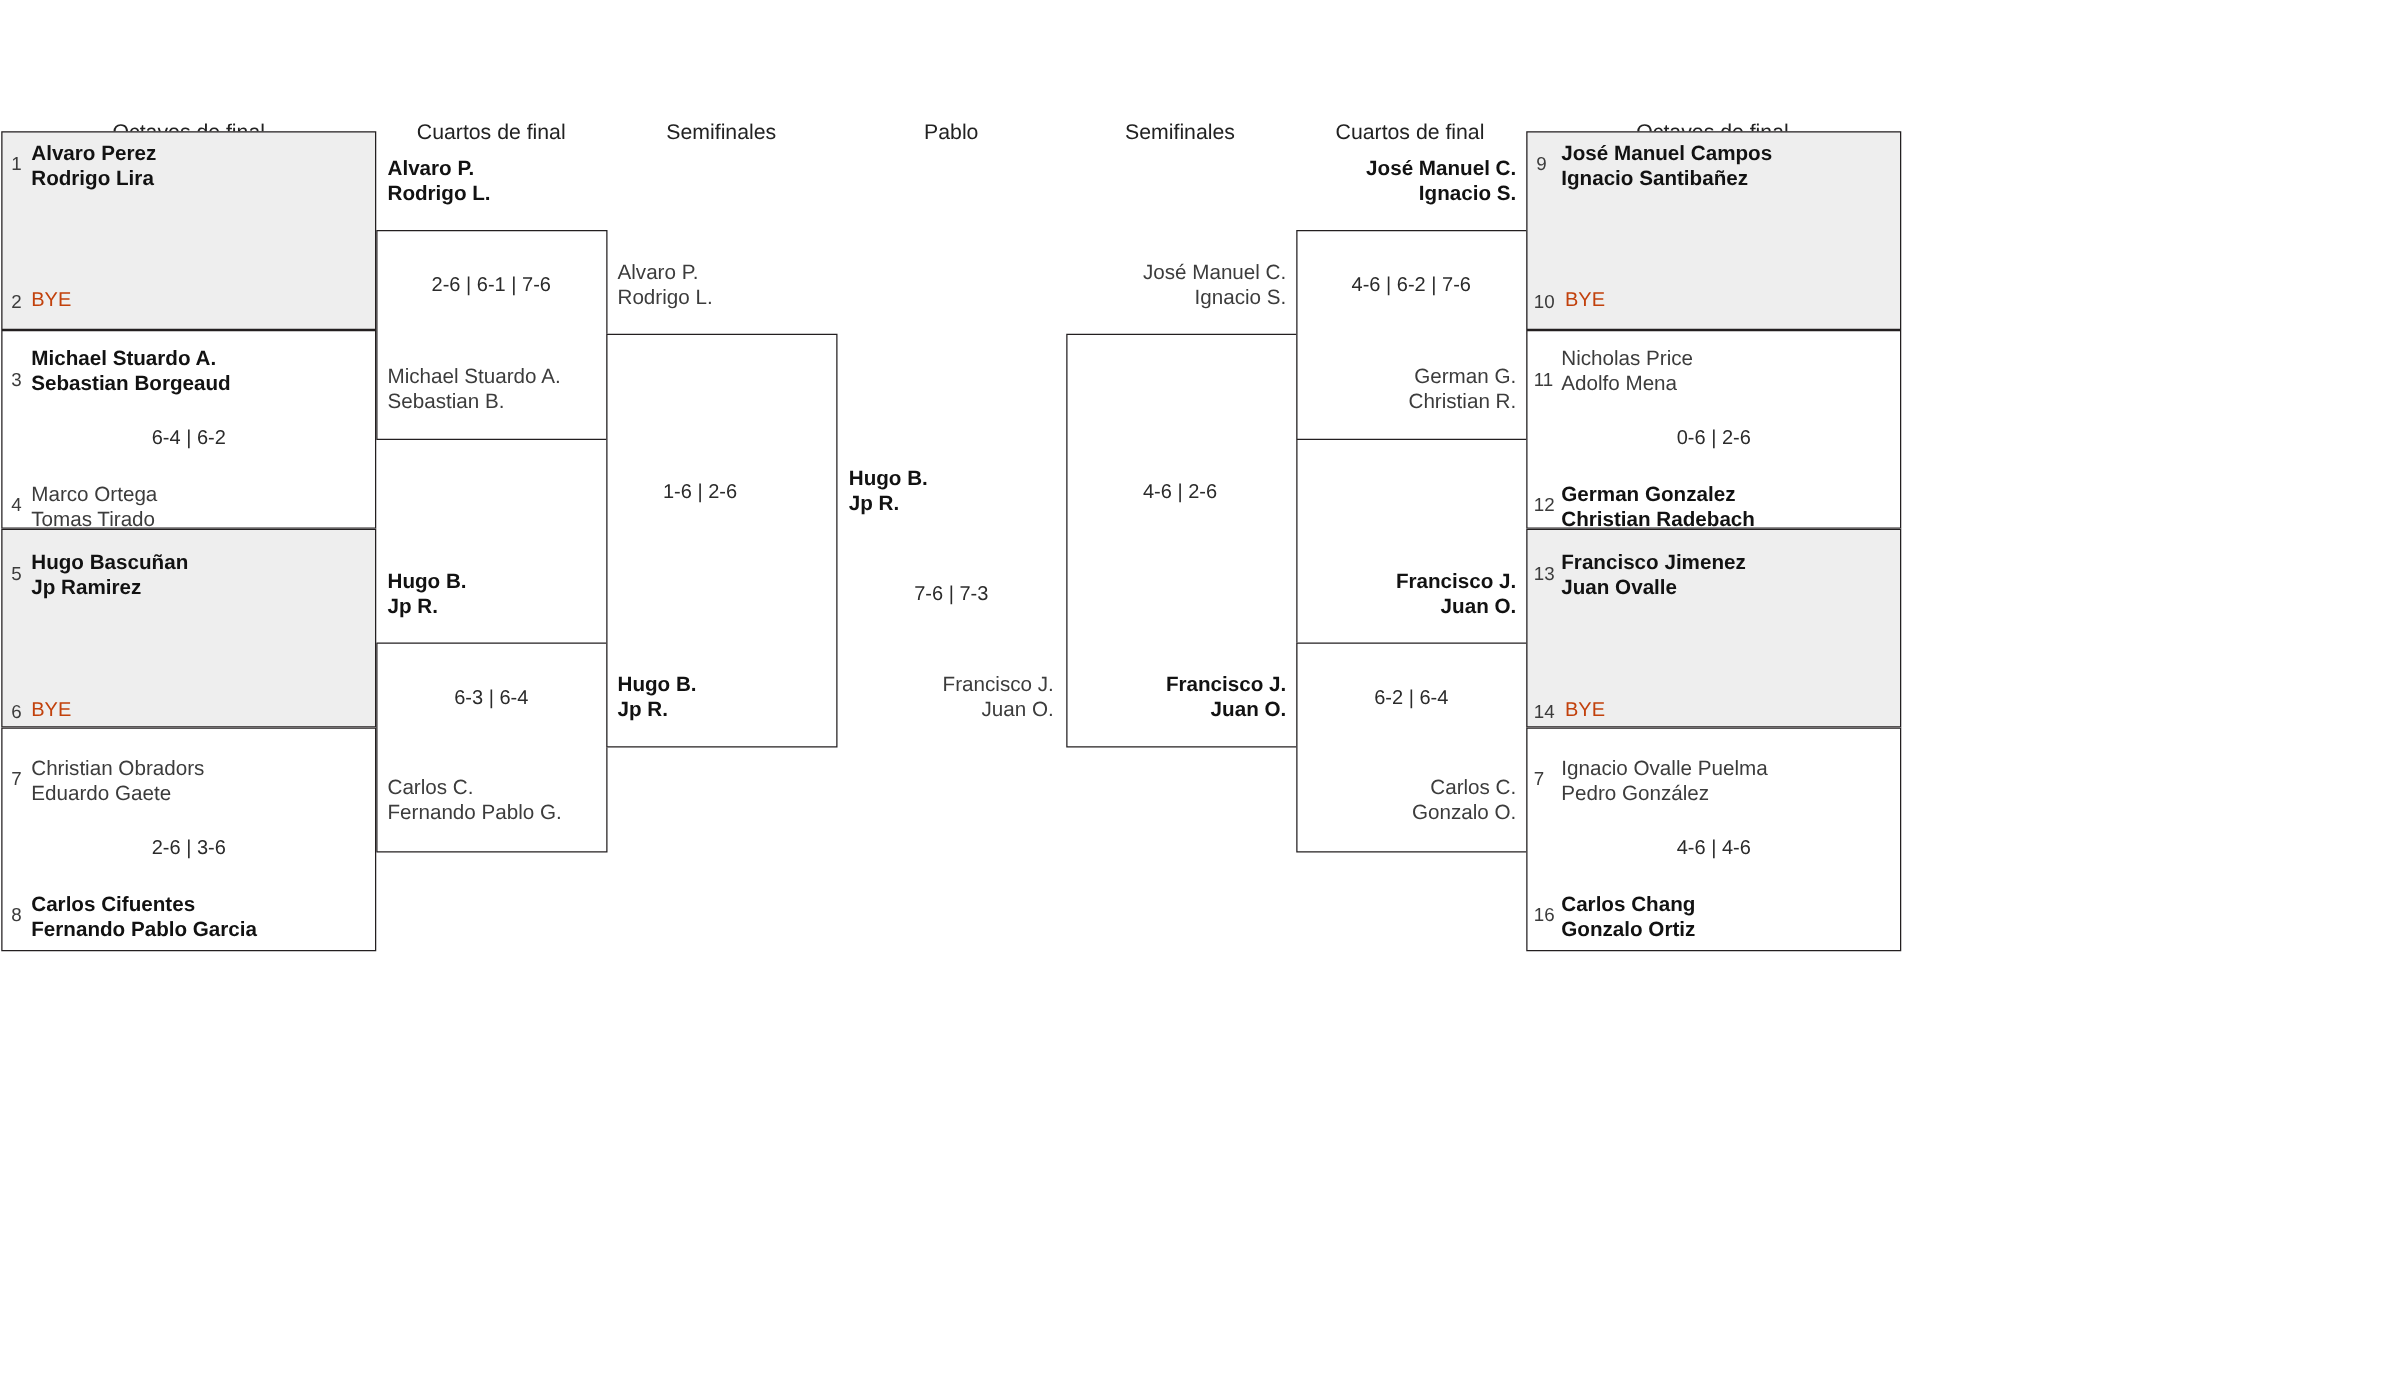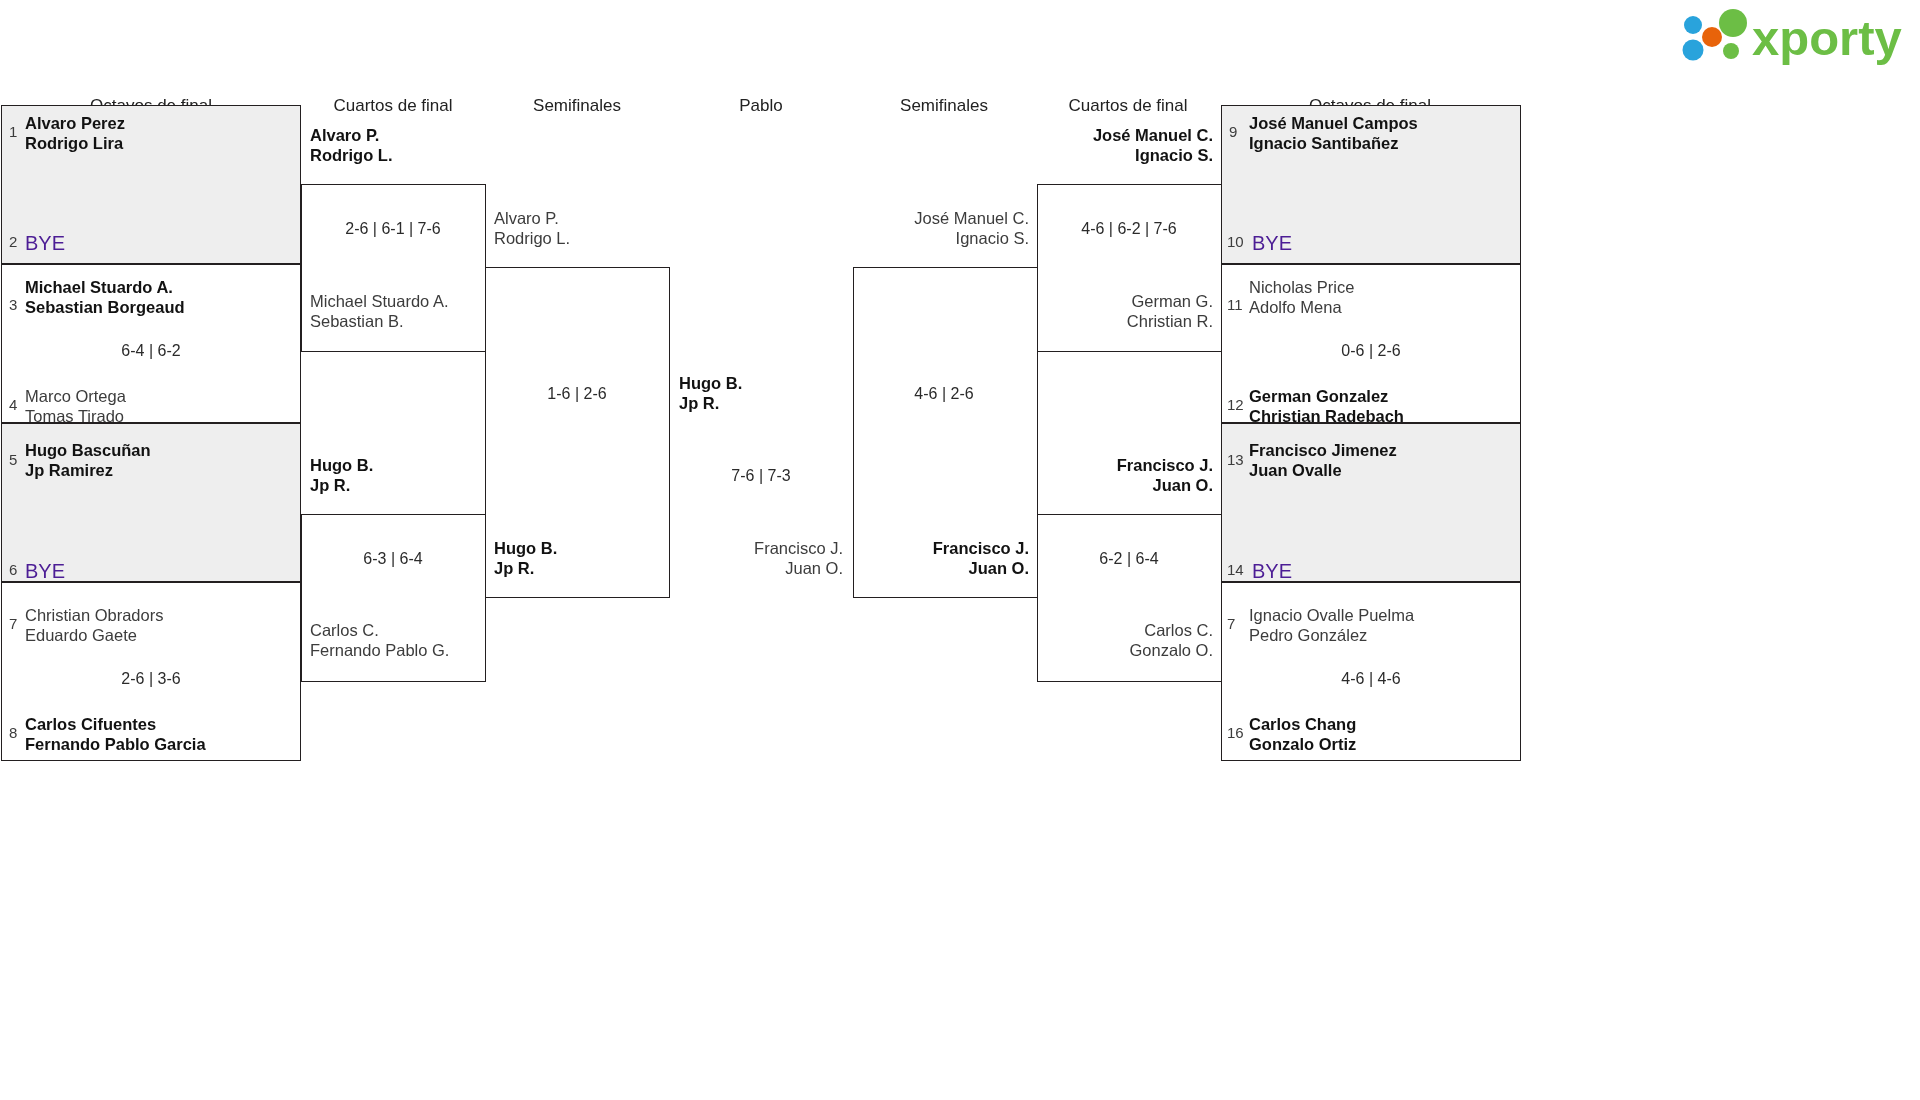--- a/index.html
+++ b/index.html
@@ -37,38 +37,28 @@
   .pair {
     position: absolute; font-size: 16.5px; line-height: 19.5px;
     color: #3c3c3c; white-space: pre-line;
   }
   .pair.win { color: #121212; font-weight: bold; }
   .pair.R   { text-align: right; }
   .score {
     position: absolute; font-size: 16px; color: #2b2b2b;
     white-space: nowrap; text-align: center; transform: translateX(-50%);
   }
-  .bye { position: absolute; font-size: 20px; color: #4c1d95; white-space: nowrap; }
+  .bye { position: absolute; font-size: 16px; color: #c2410c; white-space: nowrap; }
 </style>
 </head>
 <body>
 
 <div id="root">
 
 
-  <div class="logo">
-    <svg viewBox="0 0 230 60" width="230" height="60" aria-hidden="true">
-      <circle cx="17" cy="17" r="9" fill="#29a3dc"></circle>
-      <circle cx="17" cy="42" r="10.5" fill="#29a3dc"></circle>
-      <circle cx="36" cy="29" r="10" fill="#e8630a"></circle>
-      <circle cx="57" cy="15" r="14" fill="#6cbe45"></circle>
-      <circle cx="55" cy="43" r="8" fill="#6cbe45"></circle>
-      <text x="76" y="47" font-family="'Liberation Sans', sans-serif" font-size="49" font-weight="bold" fill="#6cbe45">xporty</text>
-    </svg>
-  </div>
 
   <div class="round-head" style="left:151px">Octavos de final</div>
   <div class="round-head" style="left:393px">Cuartos de final</div>
   <div class="round-head" style="left:577px">Semifinales</div>
   <div class="round-head" style="left:761px">Pablo</div>
   <div class="round-head" style="left:944px">Semifinales</div>
   <div class="round-head" style="left:1128px">Cuartos de final</div>
   <div class="round-head" style="left:1370px">Octavos de final</div>
 
   <div class="box shaded" style="left:1px;  top:105px; width:300px; height:159px;"></div>
@@ -116,21 +106,21 @@
   <div class="pair win" style="left:310px; top:456px;">Hugo B.
 Jp R.</div>
   <div class="score" style="left:393px; top:550px;">6-3 | 6-4</div>
   <div class="pair" style="left:310px; top:621px;">Carlos C.
 Fernando Pablo G.</div>
 
   <div class="box" style="left:485px; top:267px; width:185px; height:331px;"></div>
 
   <div class="pair" style="left:494px; top:209px;">Alvaro P.
 Rodrigo L.</div>
-  <div class="score" style="left:577px; top:385px;">1-6 | 2-6</div>
+  <div class="score" style="left:560px; top:385px;">1-6 | 2-6</div>
   <div class="pair win" style="left:494px; top:539px;">Hugo B.
 Jp R.</div>
 
   <div class="pair win" style="left:679px; top:374px;">Hugo B.
 Jp R.</div>
   <div class="score" style="left:761px; top:467px;">7-6 | 7-3</div>
   <div class="pair R" style="left:683px; top:539px; width:160px;">Francisco J.
 Juan O.</div>
 
   <div class="box" style="left:853px; top:267px; width:185px; height:331px;"></div>

